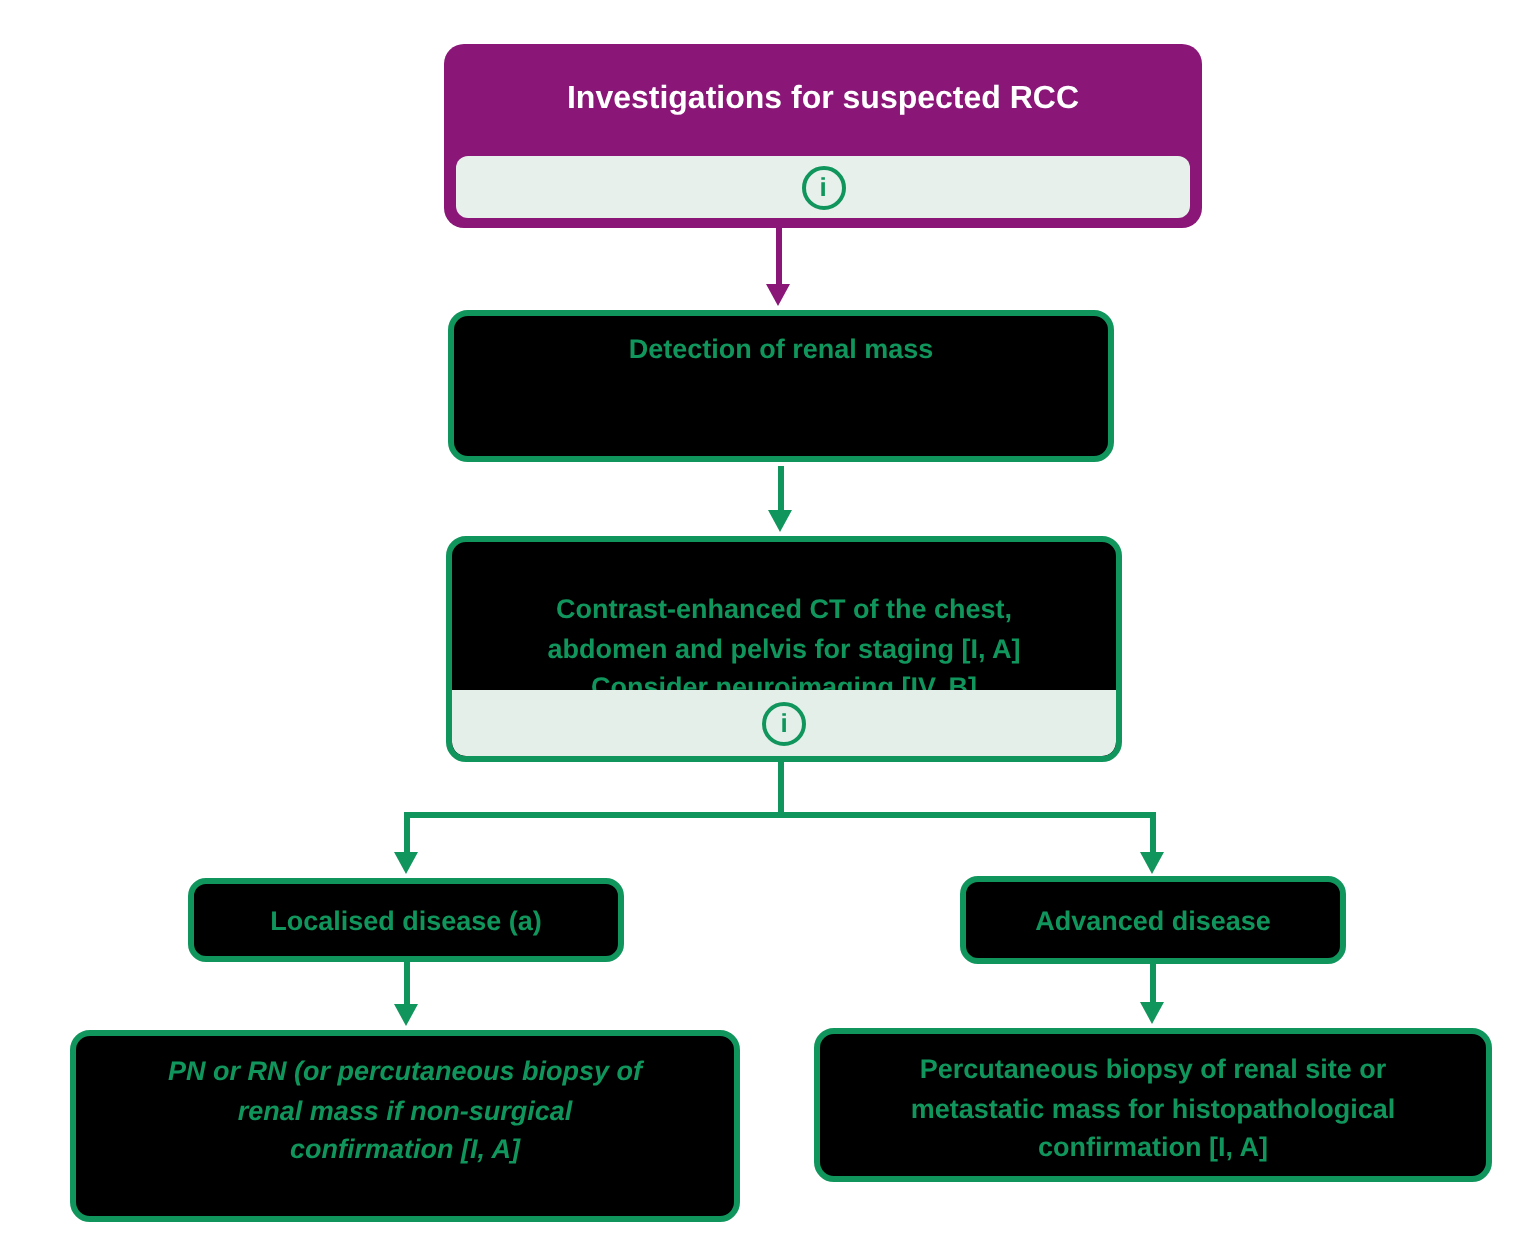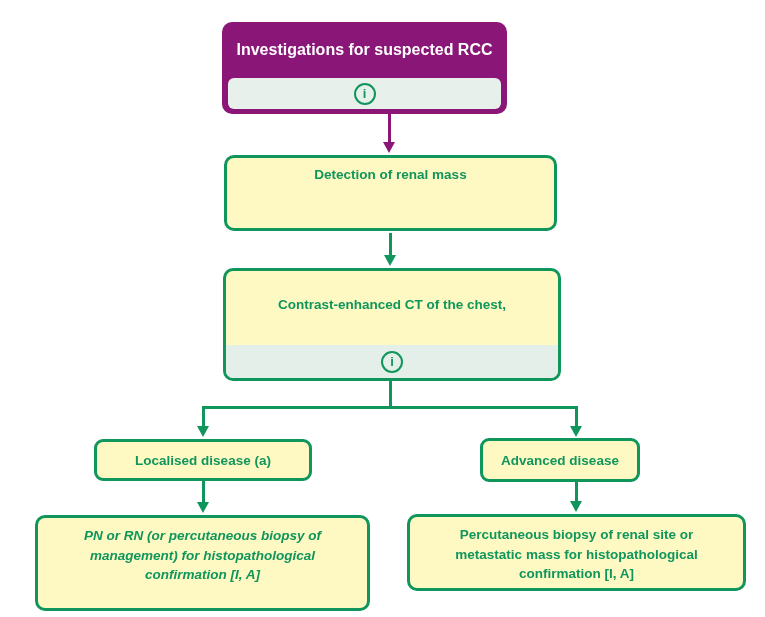--- a/index.html
+++ b/index.html
@@ -18,21 +18,21 @@
     position:relative;
     width:765px;height:617px;
     background:var(--canvas-bg);
     overflow:hidden;
   }
   
   .node{
     position:absolute;
     border:3px solid var(--green);
     border-radius:10px;
-    background:#fef9c3;
+    background:#000000;
     color:var(--green);
     font-weight:bold;
     text-align:center;
   }
   .node .line{white-space:nowrap;}
   .top-box{
     position:absolute;
     background:var(--purple);
     border-radius:10px;
     text-align:center;
@@ -87,65 +87,67 @@
     border-bottom:0;
   }
   .arrow.purple{color:var(--purple);}
   .arrow.green{color:var(--green);}
 </style>
 </head>
 <body>
 
 <div class="canvas">
 
-  <div class="top-box" style="left:222px;top:22px;width:285px;height:92px;">
+  <div class="top-box" style="left:222px;top:22px;width:379px;height:92px;">
     <div class="top-title">Investigations for suspected RCC</div>
     <div class="strip header-strip">
       <span class="info-icon">
         <span>i</span>
       </span>
     </div>
   </div>
 
   <div class="arrow purple" style="left:387.5px;top:114px;height:28px;"></div>
 
   <div class="node body-text" style="left:224px;top:155px;width:333px;height:76px;padding-top:7px;">
     <div class="line">Detection of renal mass</div>
   </div>
 
   <div class="arrow green" style="left:388.5px;top:233px;height:22px;"></div>
 
   <div class="node body-text" style="left:223px;top:268px;width:338px;height:113px;padding-top:24px;overflow:hidden;">
     <div class="line">Contrast-enhanced CT of the chest,</div>
+    <div class="line">abdomen and pelvis for staging [I, A]</div>
+    <div class="line">Consider neuroimaging [IV, B]</div>
     <div class="strip ct-strip">
       <span class="info-icon">
         <span>i</span>
       </span>
     </div>
   </div>
 
   <div class="vline" style="left:388.5px;top:381px;height:27px;"></div>
   <div class="hline" style="left:201.5px;top:406px;width:376px;"></div>
   <div class="arrow green" style="left:201.5px;top:406px;height:20px;"></div>
   <div class="arrow green" style="left:574.5px;top:406px;height:20px;"></div>
 
   <div class="node small-node" style="left:94px;top:439px;width:218px;height:42px;border-radius:9px;">
     <span class="line">Localised disease (a)</span>
   </div>
 
-  <div class="node small-node" style="left:480px;top:438px;width:160px;height:44px;border-radius:9px;">
+  <div class="node small-node" style="left:480px;top:438px;width:193px;height:44px;border-radius:9px;">
     <span class="line">Advanced disease</span>
   </div>
 
   <div class="arrow green" style="left:201.5px;top:481px;height:21px;"></div>
   <div class="arrow green" style="left:574.5px;top:482px;height:19px;"></div>
 
   <div class="node body-text" style="left:35px;top:515px;width:335px;height:96px;padding-top:8px;font-style:italic;">
     <div class="line">PN or RN (or percutaneous biopsy of</div>
-    <div class="line">management) for histopathological</div>
+    <div class="line">renal mass if non-surgical</div>
     <div class="line">confirmation [I, A]</div>
   </div>
 
   <div class="node body-text" style="left:407px;top:514px;width:339px;height:77px;padding-top:8px;">
     <div class="line">Percutaneous biopsy of renal site or</div>
     <div class="line">metastatic mass for histopathological</div>
     <div class="line">confirmation [I, A]</div>
   </div>
 
 </div>

